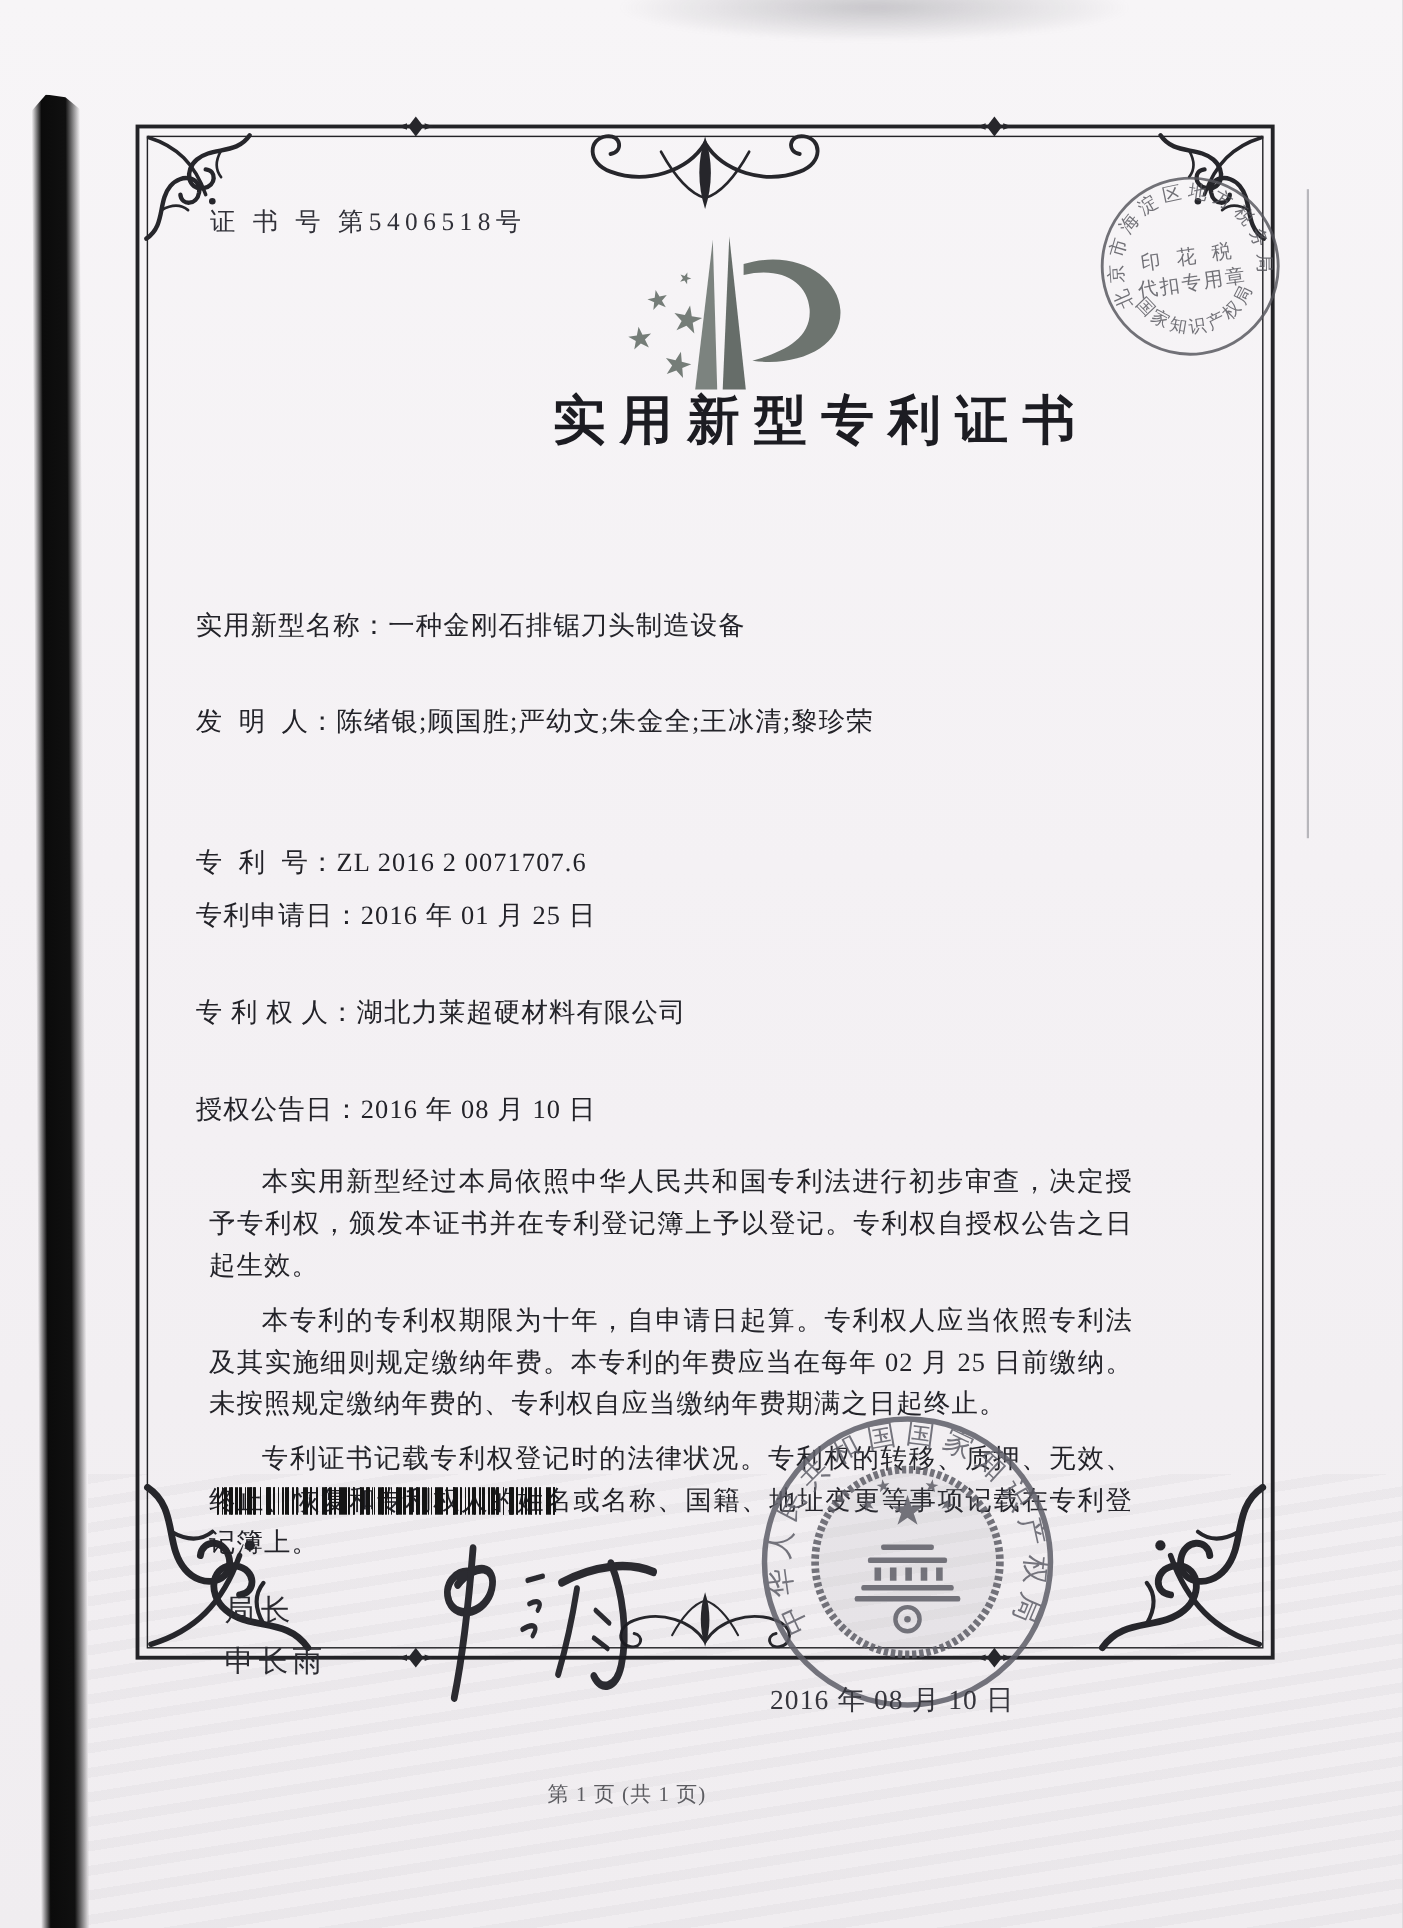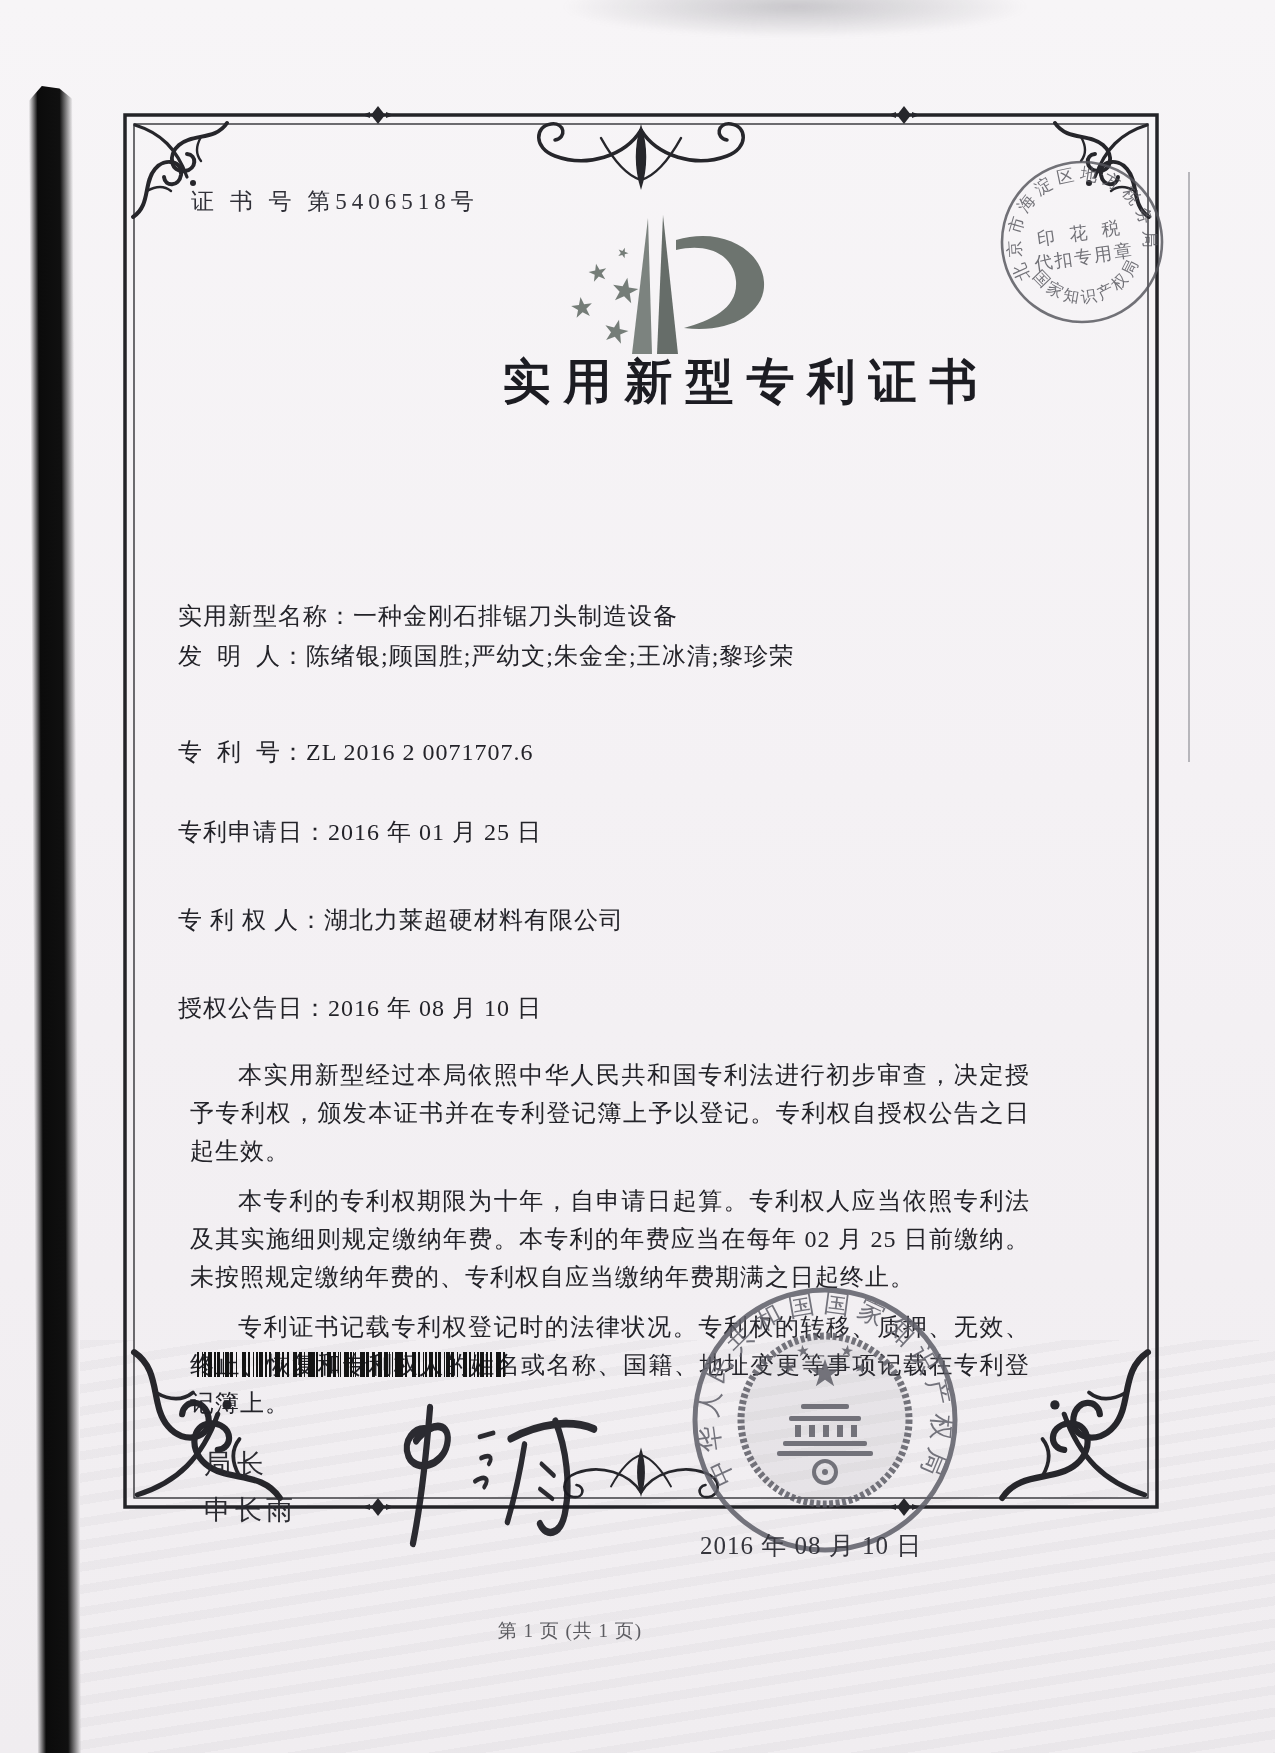--- a/index.html
+++ b/index.html
@@ -36,23 +36,23 @@
   }
   
   .cert-no{position:absolute;left:163px;top:186px;font-size:23px;letter-spacing:5px;color:#303038;margin-left:28px;}
   .title{
     position:absolute;left:125px;top:350px;width:1243px;text-align:center;
     font-size:48px;font-weight:bold;letter-spacing:13px;color:#1c1c22;
   }
   .field{position:absolute;left:178px;font-size:24px;color:#232329;letter-spacing:1px;}
   .field .label{white-space:pre;}
   .field .value{white-space:pre;}
-  .f-name{top:552px;margin-top:48px;}
+  .f-name{top:552px;}
   .f-inventor{top:640px;}
-  .f-patno{top:736px;}
+  .f-patno{top:768px;}
   .f-filing{top:816px;}
   .f-patentee{top:904px;}
   .f-grant{top:992px;}
   .body-text{
     position:absolute;left:178px;top:1044px;width:864px;
     font-size:24px;line-height:38px;letter-spacing:1px;text-align:justify;color:#232329;
   }
   .body-text p{margin:12px;text-indent:2em;}
   .barcode{
     position:absolute;left:197px;top:1352px;width:308px;height:25px;

